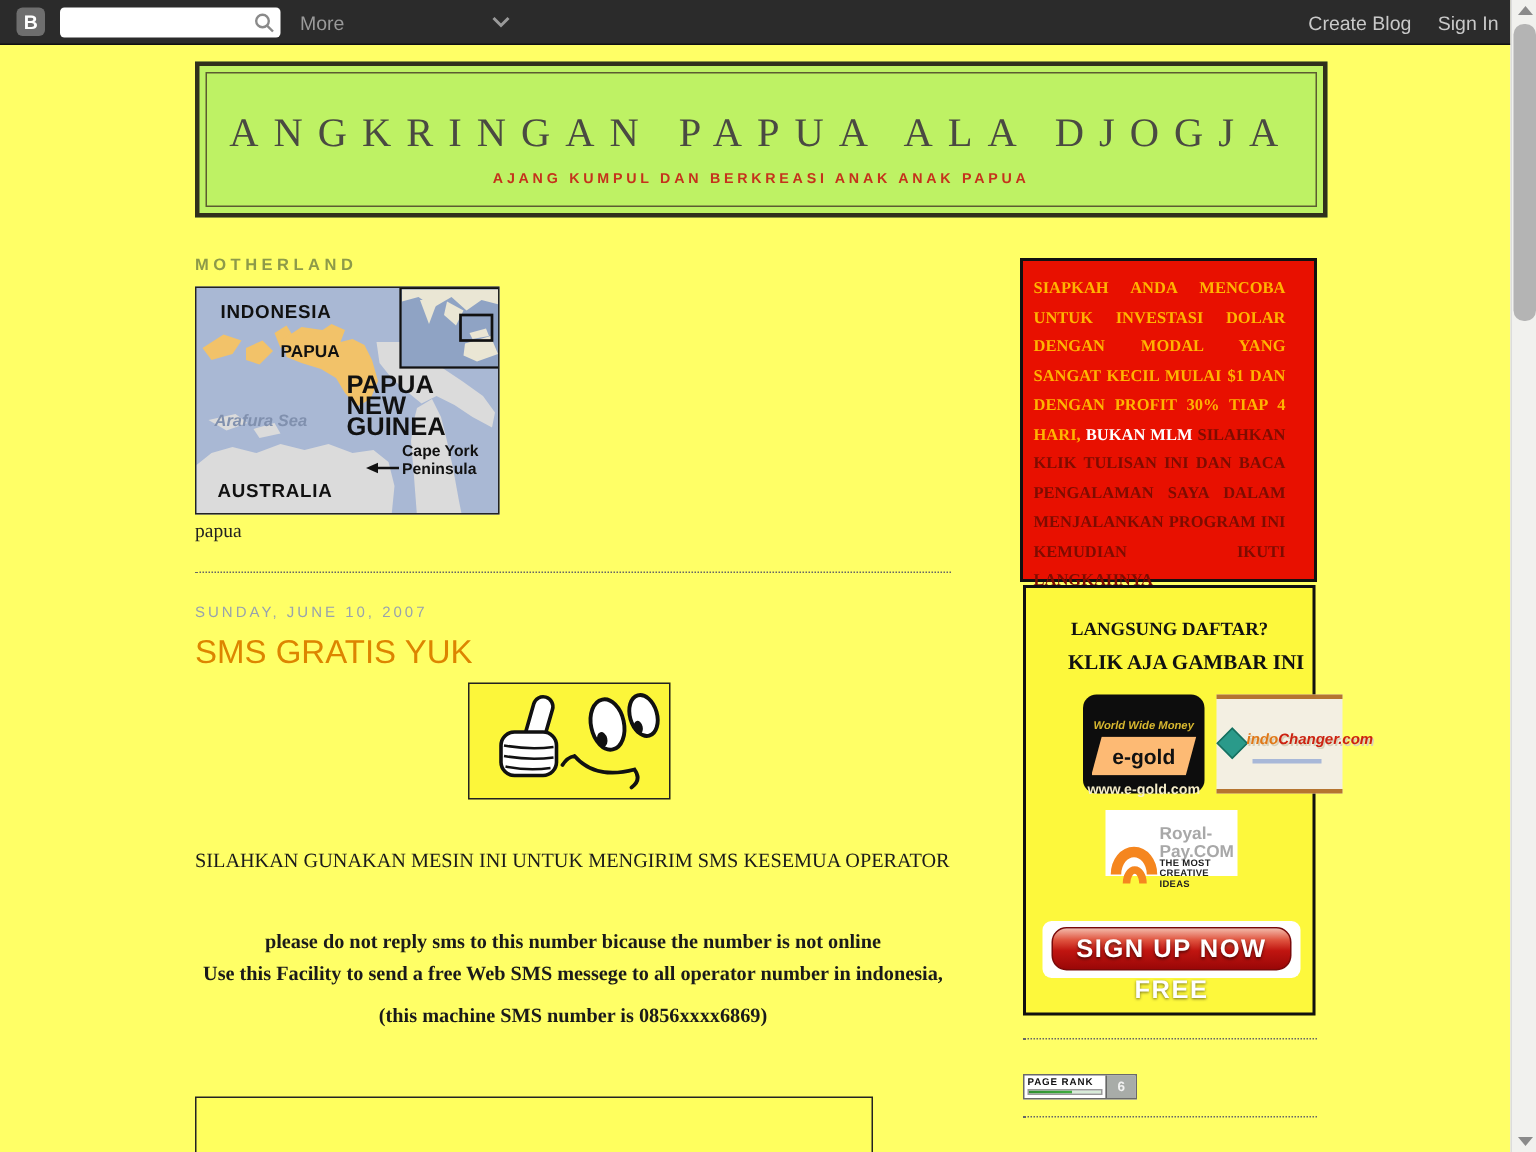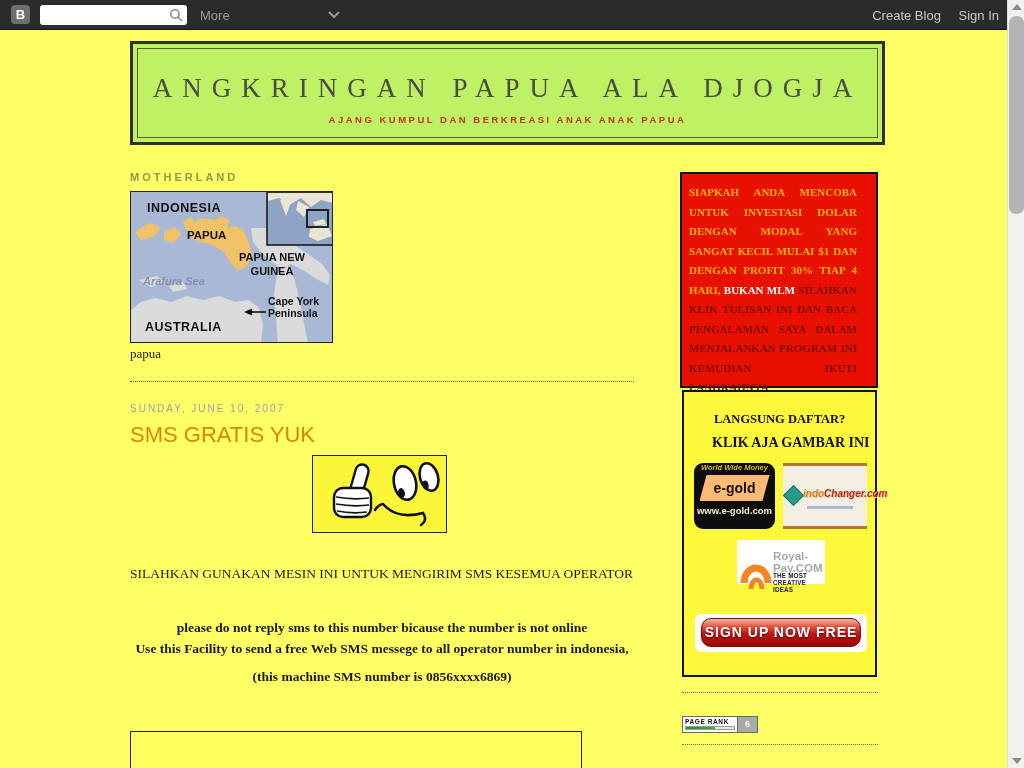--- a/index.html
+++ b/index.html
@@ -31,21 +31,21 @@
   .blog-title{margin-top:24px;font-family:"Liberation Serif",serif;font-size:27px;letter-spacing:10px;color:#4a4a42;cursor:pointer;}
   .blog-subtitle{margin-top:10px;font-size:9.5px;font-weight:bold;letter-spacing:2.5px;color:#c5321c;}
 
   
   .main-col{position:absolute;left:130px;top:170px;width:504px;height:598px;}
   .widget-heading{position:absolute;left:0;top:1px;font-size:11px;font-weight:bold;letter-spacing:3px;color:#8d9a49;}
   .map{position:absolute;left:0;top:21px;width:203px;height:152px;border:1px solid #222;background:#a9b8d4;overflow:hidden;}
   .map-label{position:absolute;color:#111;font-weight:bold;line-height:1.05;}
   .lbl-indonesia{left:16px;top:10px;font-size:12.5px;letter-spacing:.5px;}
   .lbl-papua{left:56px;top:37px;font-size:11.5px;}
-  .lbl-png{left:100px;top:58px;width:82px;text-align:center;font-size:11px;line-height:14px;}
+  .lbl-png{left:100px;top:58px;width:82px;text-align:left;font-size:17px;line-height:14px;}
   .lbl-arafura{left:12px;top:84px;font-size:11px;font-style:italic;color:#8090ae;}
   .lbl-cape{left:137px;top:103px;font-size:10.5px;line-height:12px;}
   .lbl-australia{left:14px;top:129px;font-size:12.5px;letter-spacing:.5px;}
   .map-caption{position:absolute;left:0;top:176px;font-family:"Liberation Serif",serif;font-size:13px;color:#222;}
   .dotted{border-top:1px dotted #666;height:0;}
   .main-divider{position:absolute;left:0;top:211px;width:504px;}
   .post-date{position:absolute;left:0;top:233px;font-size:10px;letter-spacing:2px;color:#98a2ae;}
   .post-title{position:absolute;left:0;top:252px;font-family:Liberation Sans, sans-serif;font-size:22px;color:#dd8500;cursor:pointer;}
   .post-img{position:absolute;left:182px;top:285px;width:135px;height:78px;border:1px solid #222;background:#fcf63a;}
   .post-body1{position:absolute;left:0;top:396px;width:504px;font-family:"Liberation Serif",serif;font-size:13.5px;color:#1a1a1a;}
@@ -57,35 +57,35 @@
   .sidebar{position:absolute;left:680px;top:170px;width:200px;height:598px;}
   .promo-box{position:absolute;left:0;top:2px;width:198px;height:216px;background:#e81000;border:2px solid #111;padding:9px 19px 4px 7px;font-family:"Liberation Serif",serif;font-weight:bold;font-size:11px;line-height:19.5px;text-align:justify;cursor:pointer;}
   .promo-a{color:#ffb400;}
   .promo-b{color:#ffffff;}
   .promo-c{color:#7d0c00;}
   .promo-d{color:#8b0000;padding-left:14px;text-align:left;}
   .signup-box{position:absolute;left:2px;top:220px;width:195px;height:287px;background:#fdf83c;border:2px solid #111;}
   .signup-l1{position:absolute;left:30px;top:20px;font-family:"Liberation Serif",serif;font-weight:bold;font-size:12.5px;color:#111;}
   .signup-l2{position:absolute;left:28px;top:43px;font-family:"Liberation Serif",serif;font-weight:bold;font-size:14px;color:#111;}
   .logo-row{position:absolute;left:10px;top:71px;display:flex;}
-  .egold{width:81px;height:66px;background:#0d0d0d;border-radius:9px;padding-top:0;text-align:center;cursor:pointer;}
+  .egold{width:81px;height:66px;background:#0d0d0d;border-radius:9px;padding-top:16px;text-align:center;cursor:pointer;margin-left:28px;}
   .egold .wwm{font-size:7.5px;font-style:italic;font-weight:bold;color:#d8b830;}
   .egold .bar{margin:3px auto 0 auto;width:70px;height:26px;background:#fdba74;clip-path:polygon(10% 0,100% 0,90% 100%,0 100%);line-height:26px;font-weight:bold;font-size:14px;color:#111;}
   .egold .url{margin-top:4px;font-size:9.5px;font-weight:bold;color:#f5edc8;}
   .indochanger{width:84px;height:66px;margin-left:8px;background:#f3efe2;border-top:3px solid #b57430;border-bottom:3px solid #b57430;position:relative;cursor:pointer;}
   .indochanger .gem{position:absolute;left:3px;top:22px;width:15px;height:15px;background:#2a9a8a;transform:rotate(45deg);border:1px solid #187060;}
   .indochanger .nm{position:absolute;left:20px;top:22px;font-size:10px;font-weight:bold;font-style:italic;text-shadow:1px 1px 0 #d8d0b8;}
   .indochanger .nm .p1{color:#e07818;}
   .indochanger .nm .p2{color:#cc2211;}
   .indochanger .sub{position:absolute;left:24px;top:40px;width:46px;height:3px;background:#a8b8d8;}
   .royalpay{position:absolute;left:53px;top:148px;width:88px;height:44px;background:#ffffff;cursor:pointer;}
   .royalpay .txt1{position:absolute;left:36px;top:10px;font-size:11.5px;font-weight:bold;color:#a8a8a8;}
   .royalpay .txt2{position:absolute;left:36px;top:32px;font-size:6.3px;font-weight:bold;color:#222;letter-spacing:.2px;}
   .btn-strip{position:absolute;left:11px;top:222px;width:172px;height:38px;background:#ffffff;border-radius:6px;cursor:pointer;}
-  .signup-btn{margin:4px auto 16px auto;width:160px;height:29px;border-radius:10px;border:1px solid #7a0a0a;background:linear-gradient(#f3b9a9 0%,#e05540 28%,#c01510 55%,#9a0707 100%);text-align:center;line-height:27px;color:#fff;font-weight:bold;font-size:14px;letter-spacing:1px;text-shadow:0 1px 2px rgba(0,0,0,.55);}
+  .signup-btn{margin:4px auto 16px auto;width:160px;height:29px;border-radius:10px;border:1px solid #7a0a0a;background:linear-gradient(#f3b9a9 0%,#e05540 28%,#c01510 55%,#9a0707 100%);text-align:center;line-height:27px;color:#fff;font-weight:bold;font-size:17px;letter-spacing:1px;text-shadow:0 1px 2px rgba(0,0,0,.55);}
   .side-divider1{position:absolute;left:2px;top:522px;width:196px;}
   .side-divider2{position:absolute;left:2px;top:574px;width:196px;}
   .pagerank{position:absolute;left:2px;top:546px;display:flex;border:1px solid #6a6a6a;background:#fff;cursor:pointer;}
   .pr-left{width:54px;padding:1px 2px 0 2px;}
   .pr-label{font-size:6.5px;font-weight:bold;letter-spacing:.6px;color:#111;white-space:nowrap;}
   .pr-bar{margin-top:1px;width:100%;height:4px;border:1px solid #9a9a9a;background:linear-gradient(to right,#2f8f2f 0%,#3fae3f 60%,#d8ecd8 60%,#d8ecd8 100%);}
   .pr-val{width:20px;background:#a8aca8;border-left:1px solid #666;text-align:center;font-size:9px;font-weight:bold;color:#f2f2f2;line-height:15px;}
 </style>
 </head>
 <body>

